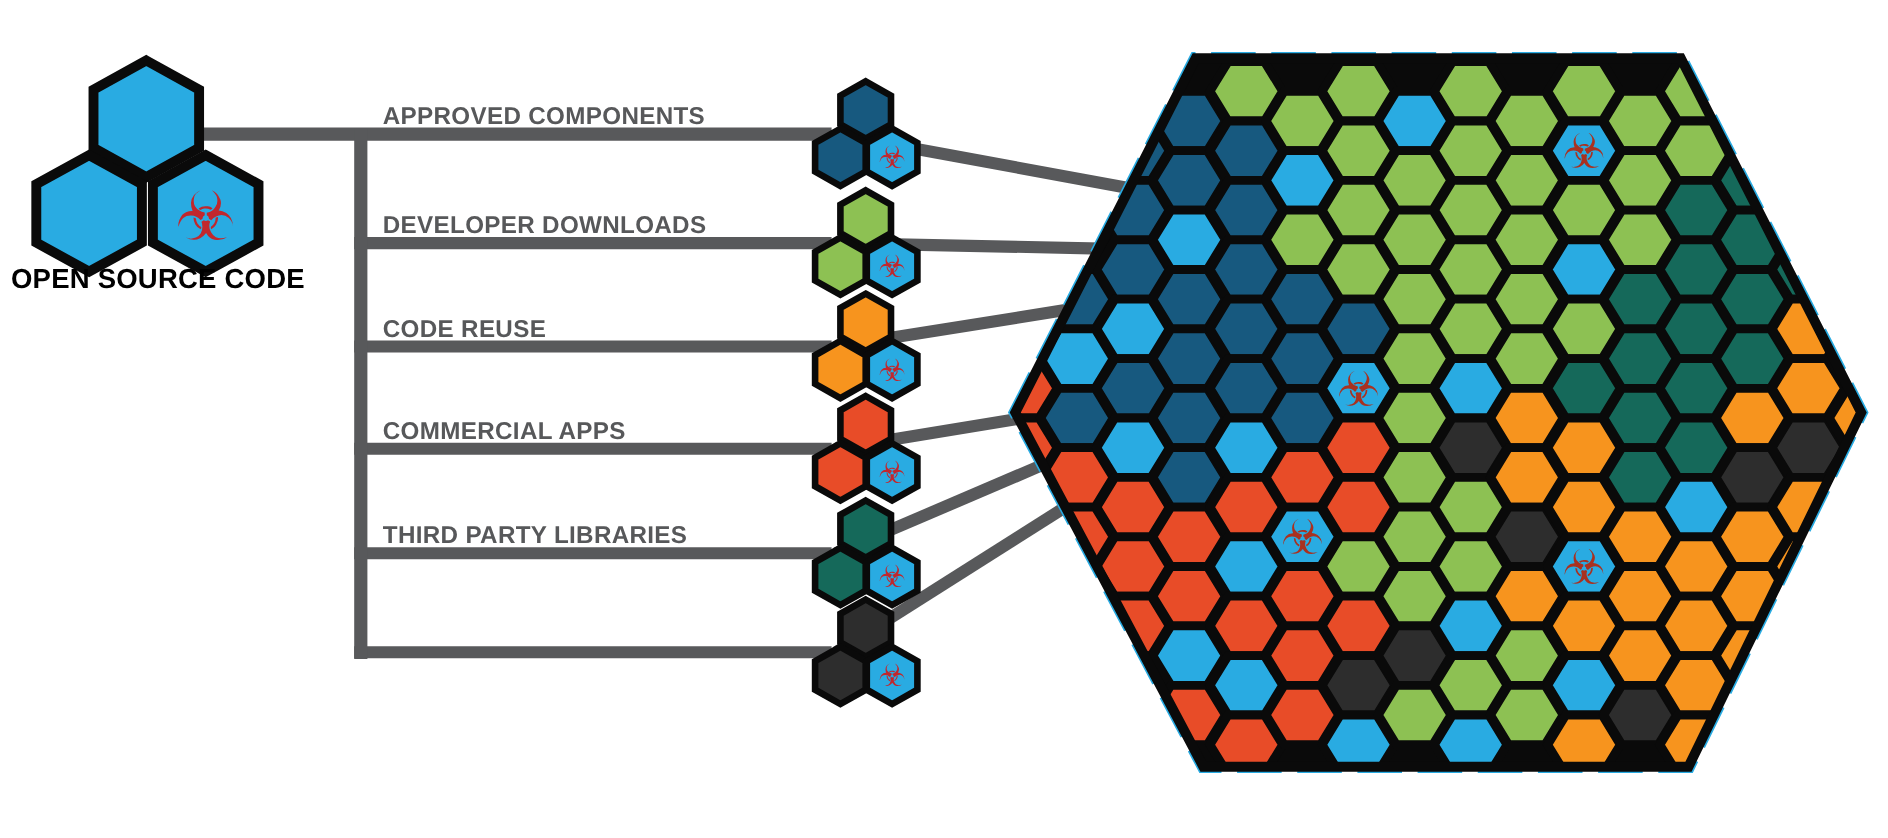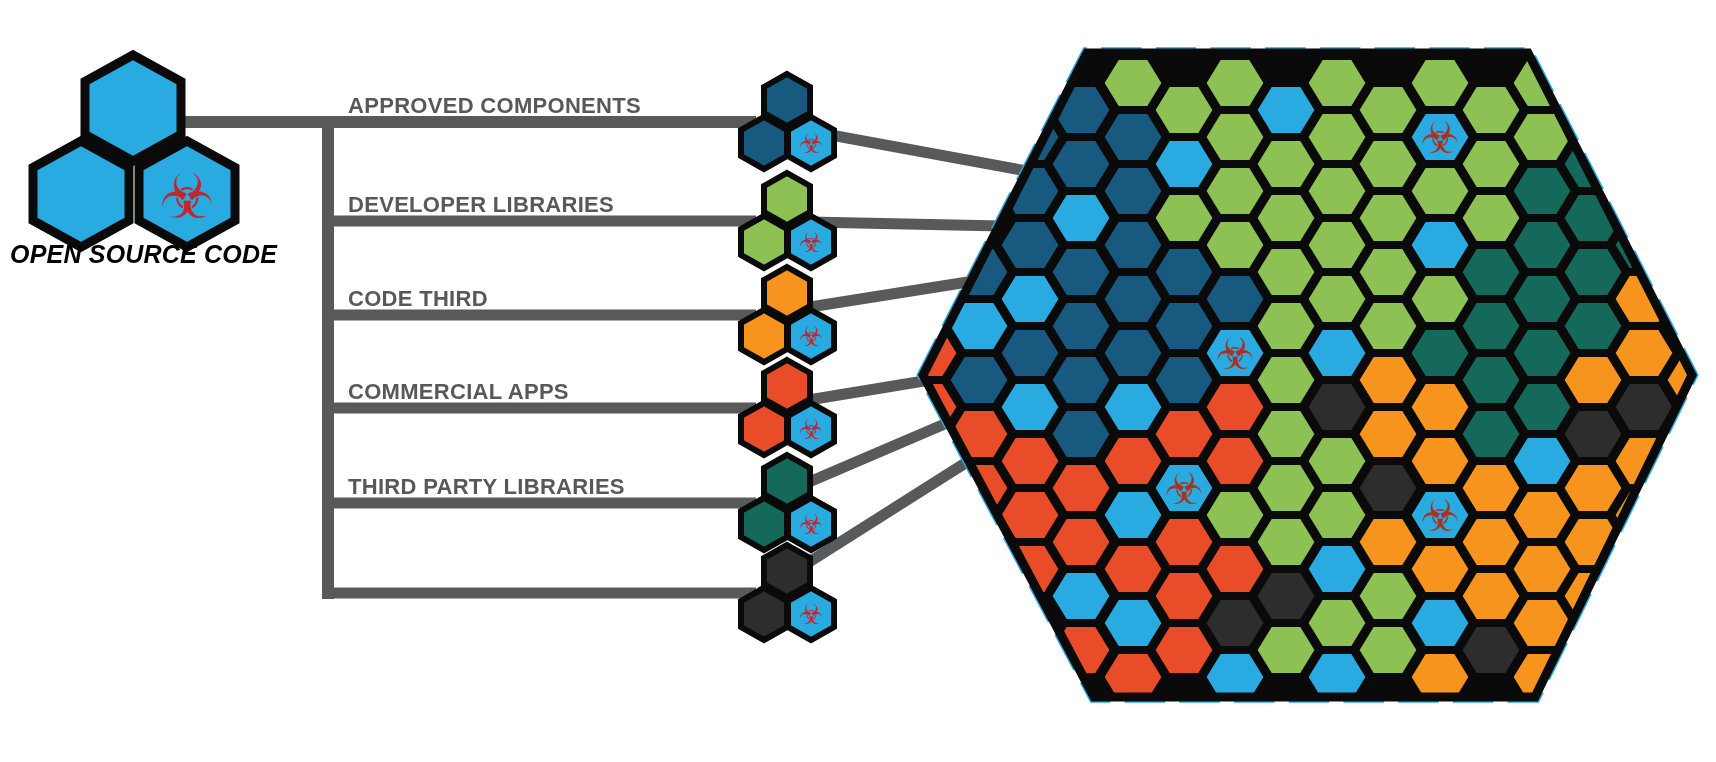--- a/index.html
+++ b/index.html
@@ -2,21 +2,21 @@
 <html><head>
 <meta charset="utf-8">
 <style>
   html,body{margin:0;padding:0;background:#ffffff;}
   .stage{position:relative;width:1716px;height:762px;background:#fff;overflow:hidden;
          font-family:"Liberation Sans","DejaVu Sans",sans-serif;}
   #scene{position:absolute;left:0;top:0;}
   .legend-label{position:absolute;left:348px;font-weight:bold;font-size:22px;line-height:28px;
                 color:#57585A;letter-spacing:.3px;white-space:nowrap;}
   .logo-title{position:absolute;left:10px;top:240px;width:270px;font-weight:bold;font-size:25px;
-              color:#000;letter-spacing:.2px;white-space:nowrap;font-style:italic;}
+              color:#000;letter-spacing:.2px;white-space:nowrap;}
 </style>
 </head>
 <body>
 
 <div class="stage">
   <svg id="scene" width="1716" height="762" viewBox="0 0 1716 762">
       <g>
         <line x1="760" y1="122" x2="1032" y2="172" stroke="#58595B" stroke-width="11"></line>
         <line x1="760" y1="221" x2="1002" y2="226" stroke="#58595B" stroke-width="11"></line>
         <line x1="760" y1="315" x2="974" y2="281" stroke="#58595B" stroke-width="11"></line>
@@ -269,17 +269,17 @@
         <polygon points="133.0,55.0 181.0,81.5 181.0,134.5 133.0,161.0 85.0,134.5 85.0,81.5" fill="#29ABE2" stroke="#0A0A0A" stroke-width="9"></polygon>
         <polygon points="81.0,141.0 129.0,167.5 129.0,220.5 81.0,247.0 33.0,220.5 33.0,167.5" fill="#29ABE2" stroke="#0A0A0A" stroke-width="9"></polygon>
         <polygon points="187.0,141.0 235.0,167.5 235.0,220.5 187.0,247.0 139.0,220.5 139.0,167.5" fill="#29ABE2" stroke="#0A0A0A" stroke-width="9"></polygon>
         <text x="187" y="196" dy="0.36em" text-anchor="middle" font-size="62" fill="#C1272D" font-family="&quot;DejaVu Sans&quot;,sans-serif">☣</text>
       </g>
     </svg>
 
   <div class="logo-title">OPEN SOURCE CODE</div>
 
   <div class="legend-label" style="top:92px">APPROVED COMPONENTS</div>
-  <div class="legend-label" style="top:191px">DEVELOPER LIBRARIES</div>
-  <div class="legend-label" style="top:285px">CODE THIRD</div>
+  <div class="legend-label" style="top:191px">DEVELOPER DOWNLOADS</div>
+  <div class="legend-label" style="top:285px">CODE REUSE</div>
   <div class="legend-label" style="top:473px">THIRD PARTY LIBRARIES</div>
   <div class="legend-label" style="top:378px">COMMERCIAL APPS</div>
 </div>
 
 </body></html>

